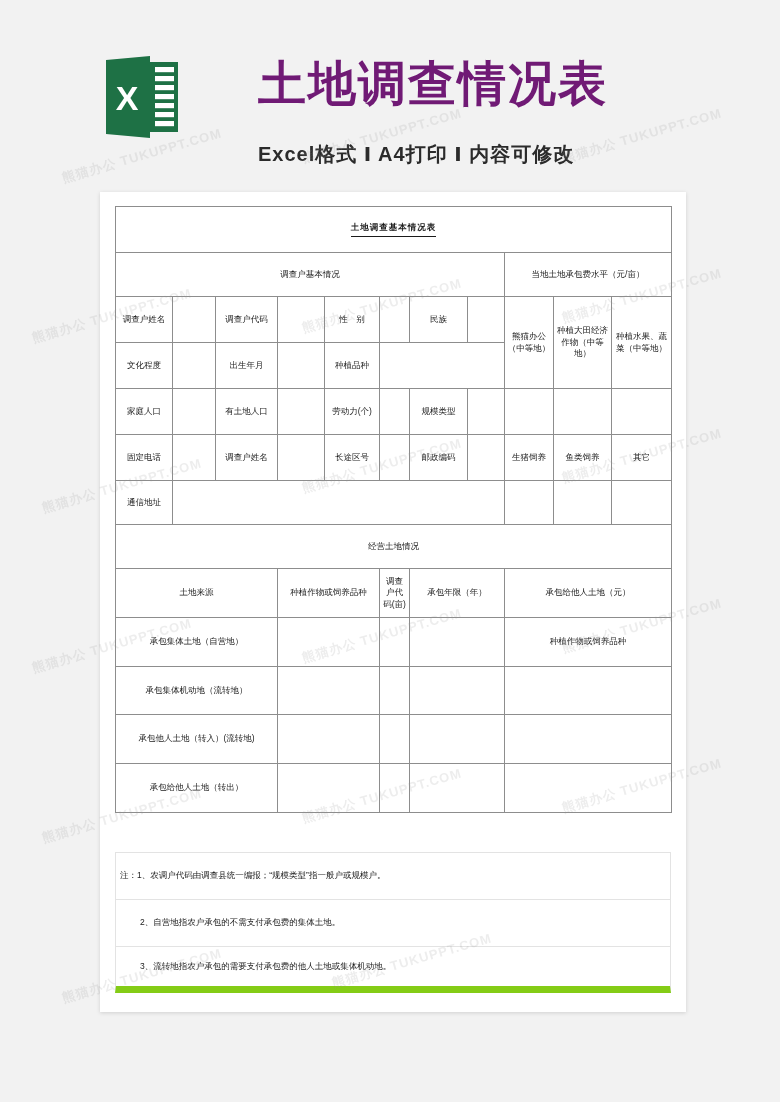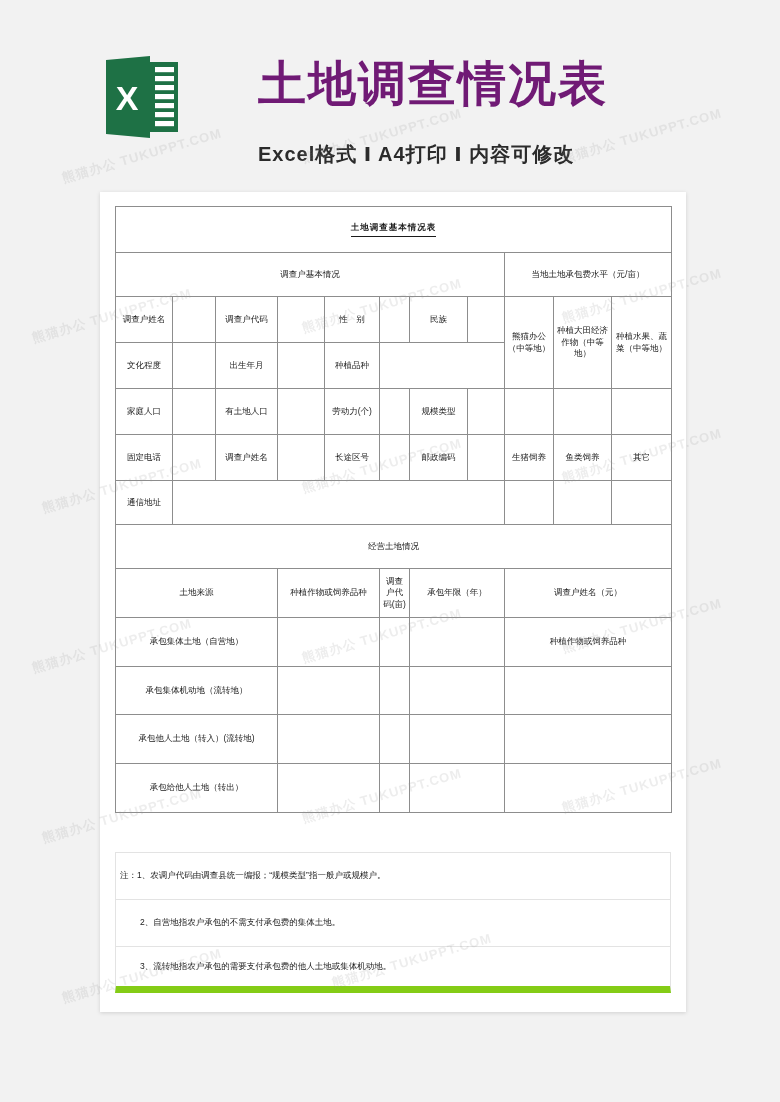--- a/index.html
+++ b/index.html
@@ -251,21 +251,21 @@
 
       <tr>
         <td class="section outer-top outer-l outer-r" colspan="11">经营土地情况</td>
       </tr>
 
       <tr style="height:49px">
         <td class="outer-l" colspan="3">土地来源</td>
         <td colspan="2">种植作物或饲养品种</td>
         <td colspan="1">调查户代码(亩)</td>
         <td colspan="2">承包年限（年）</td>
-        <td class="outer-r" colspan="3">调查户姓名（元）</td>
+        <td class="outer-r" colspan="3">承包给他人土地（元）</td>
       </tr>
 
       <tr style="height:49px">
         <td class="outer-l" colspan="3">承包集体土地（自营地）</td>
         <td class="blank" colspan="2"></td>
         <td class="blank" colspan="1"></td>
         <td class="blank" colspan="2"></td>
         <td class="outer-r right-align" colspan="3">种植作物或饲养品种</td>
       </tr>
 

